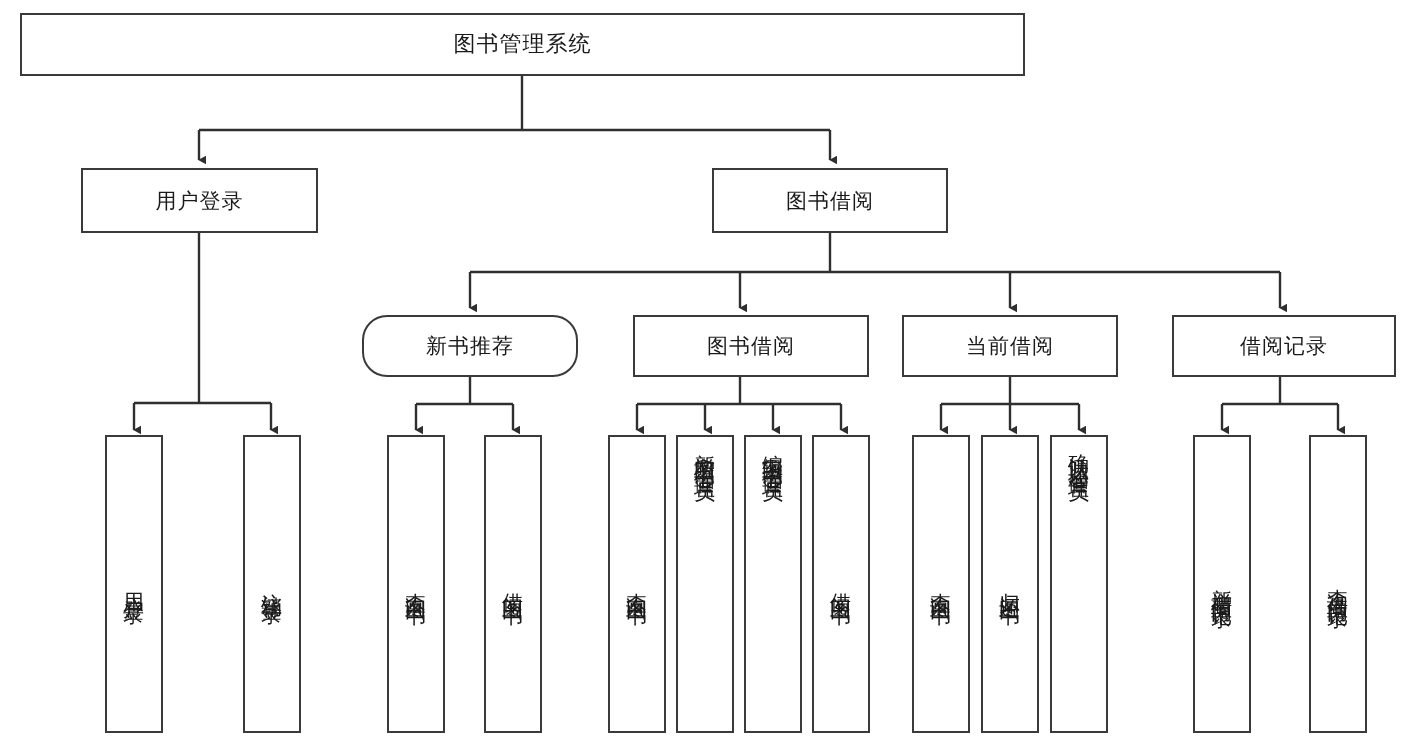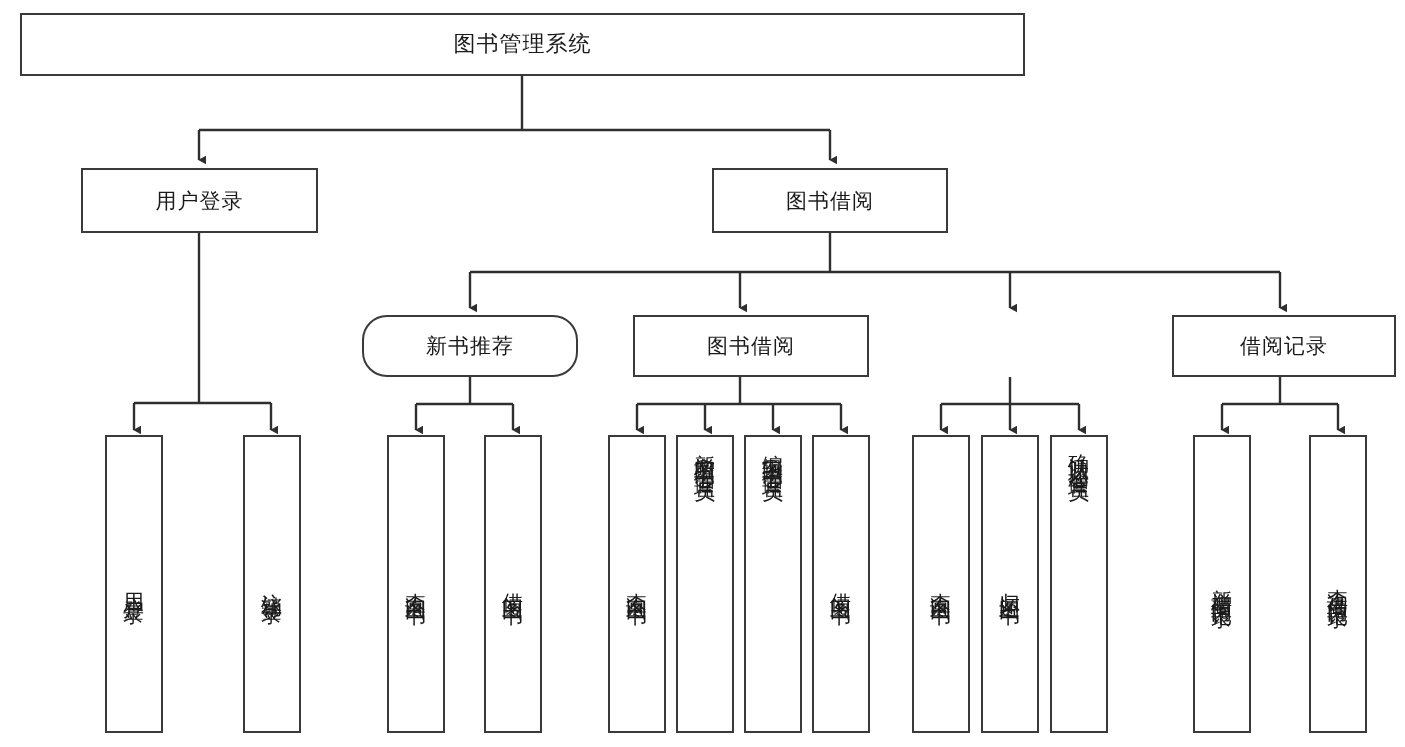--- a/index.html
+++ b/index.html
@@ -142,20 +142,23 @@
   <div class="node horiz" style="left:712px; top:168px; width:236px; height:65px;">
     <span class="label">图书借阅</span>
   </div>
 
   <div class="node horiz" style="left:362px; top:315px; width:216px; height:62px;border-radius:25px;">
     <span class="label">新书推荐</span>
   </div>
   <div class="node horiz" style="left:633px; top:315px; width:236px; height:62px;">
     <span class="label">图书借阅</span>
   </div>
+  <div class="node horiz" style="left:902px; top:315px; width:216px; height:62px;">
+    <span class="label">当前借阅</span>
+  </div>
   <div class="node horiz" style="left:1172px; top:315px; width:224px; height:62px;">
     <span class="label">借阅记录</span>
   </div>
 
   <div class="node vert mid" style="left:105px; top:435px; width:58px; height:298px;">
     <span class="label">用户登录</span>
   </div>
   <div class="node vert mid" style="left:243px; top:435px; width:58px; height:298px;">
     <span class="label">注销登录</span>
   </div>

